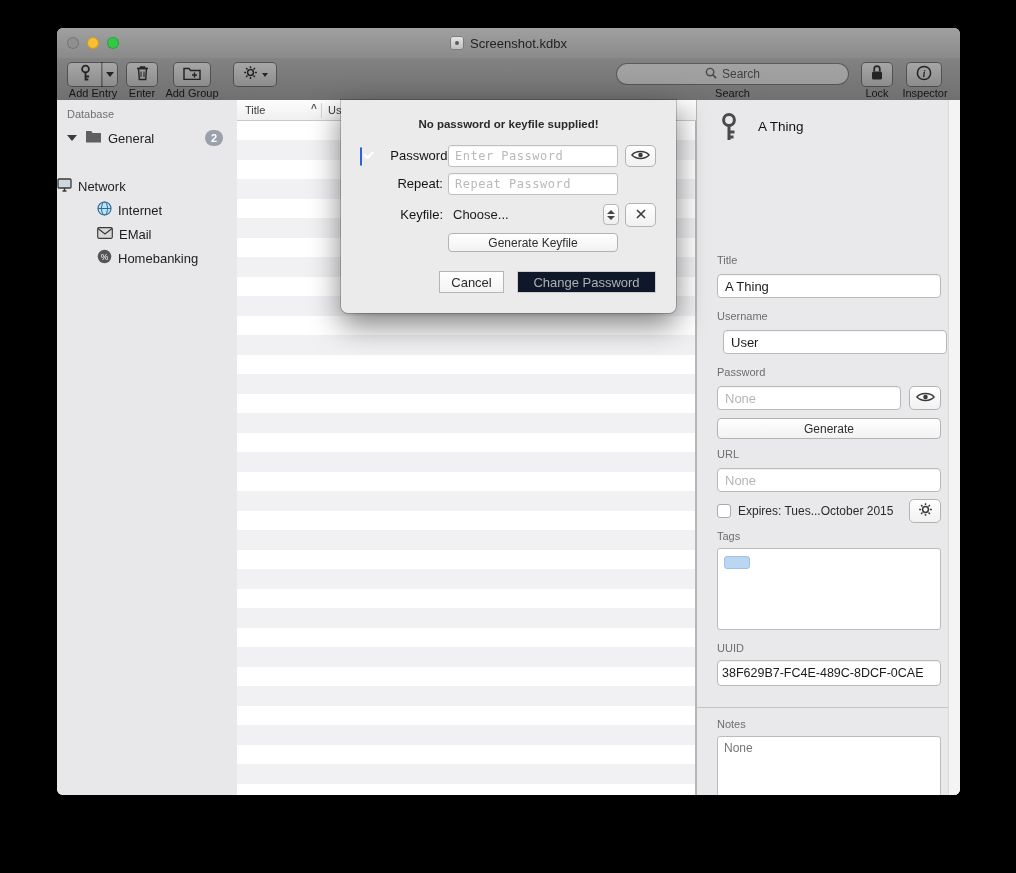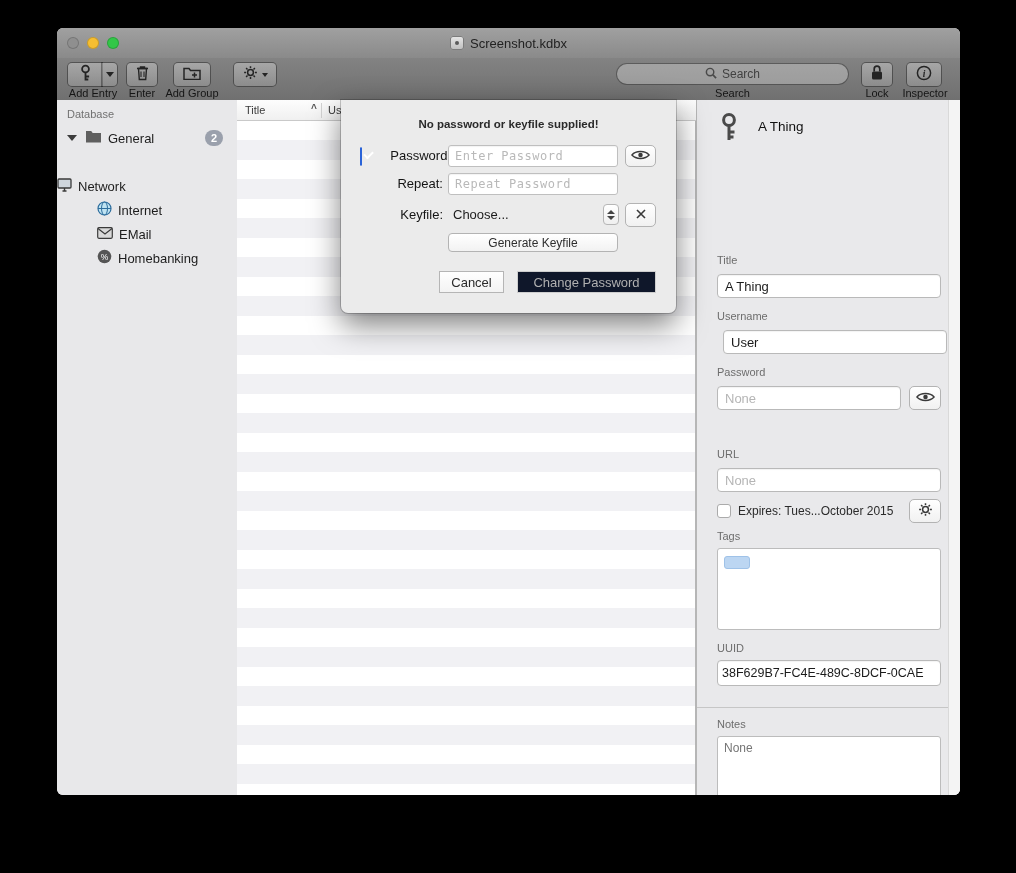--- a/index.html
+++ b/index.html
@@ -299,20 +299,23 @@
     <input class="insp-field" style="left: 20px; top: 286px; width: 184px;" placeholder="None">
     <div class="mini-btn" style="left:212px;top:286px;width:32px;height:24px;">
       <span>
         <svg width="19" height="12" viewBox="0 0 20 12">
             <path d="M1 6C5 1.2 15 1.2 19 6 15 10.8 5 10.8 1 6Z" fill="none" stroke="#3a3a3a" stroke-width="1.5"></path>
             <circle cx="10" cy="6" r="2.4" fill="#3a3a3a"></circle>
           </svg>
       </span>
     </div>
 
+    <div class="push-btn" style="left:20px;top:318px;width:224px;height:21px;">
+      <span>Generate</span>
+    </div>
 
     <span class="insp-label" style="left:20px;top:348px;">URL</span>
     <input class="insp-field" style="left: 20px; top: 368px;" placeholder="None">
 
     <span class="checkbox abs" style="left:20px;top:404px;"></span>
     <span class="abs" style="left:41px;top:404px;font-size:12px;color:#2b2b2b;">Expires: Tues...October 2015</span>
     <div class="mini-btn" style="left:212px;top:399px;width:32px;height:24px;">
       <span>
         <svg width="15" height="15" viewBox="0 0 16 16">
             <g stroke="#3a3a3a" stroke-width="1.6" fill="none">

